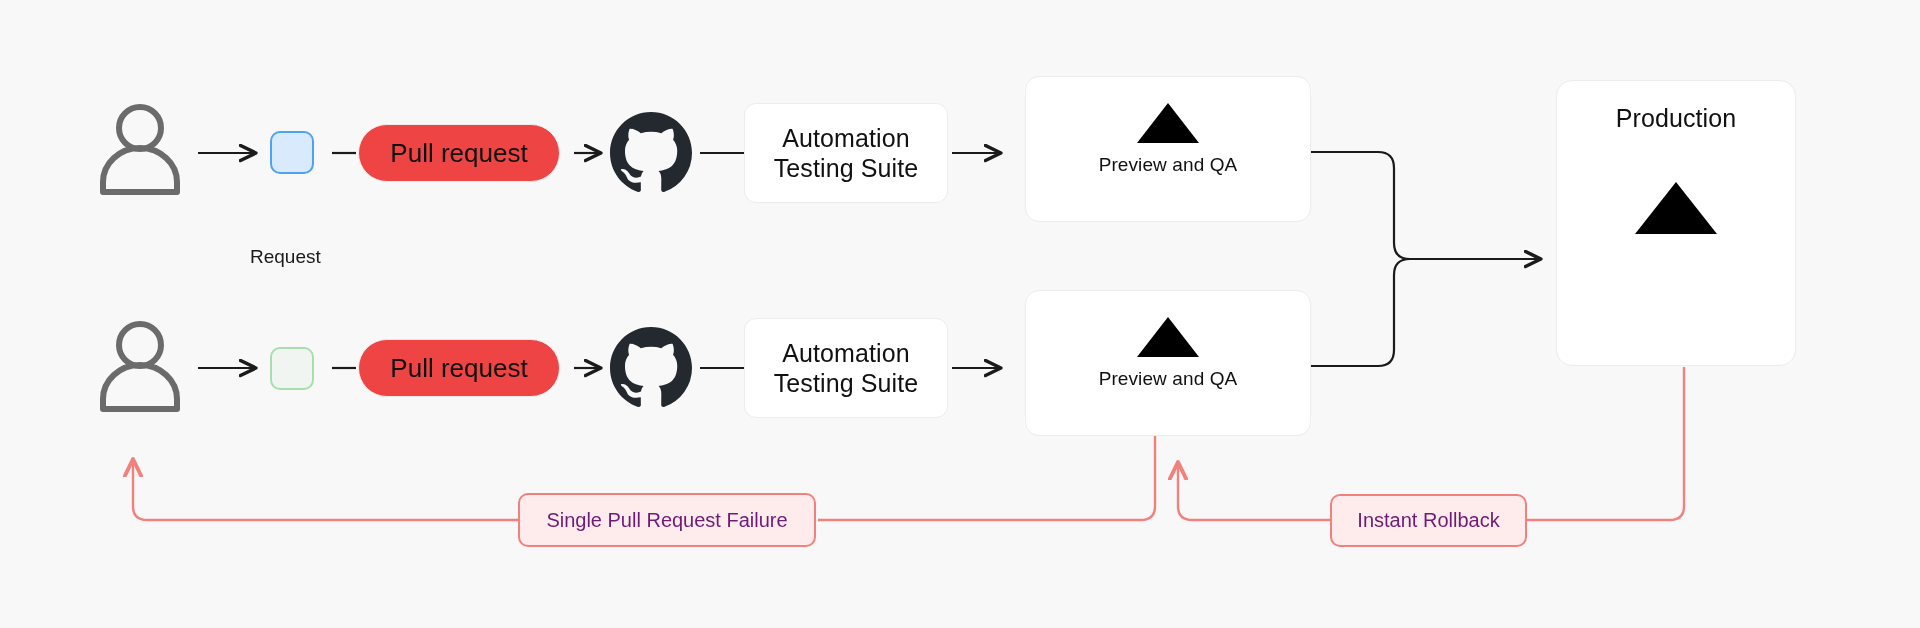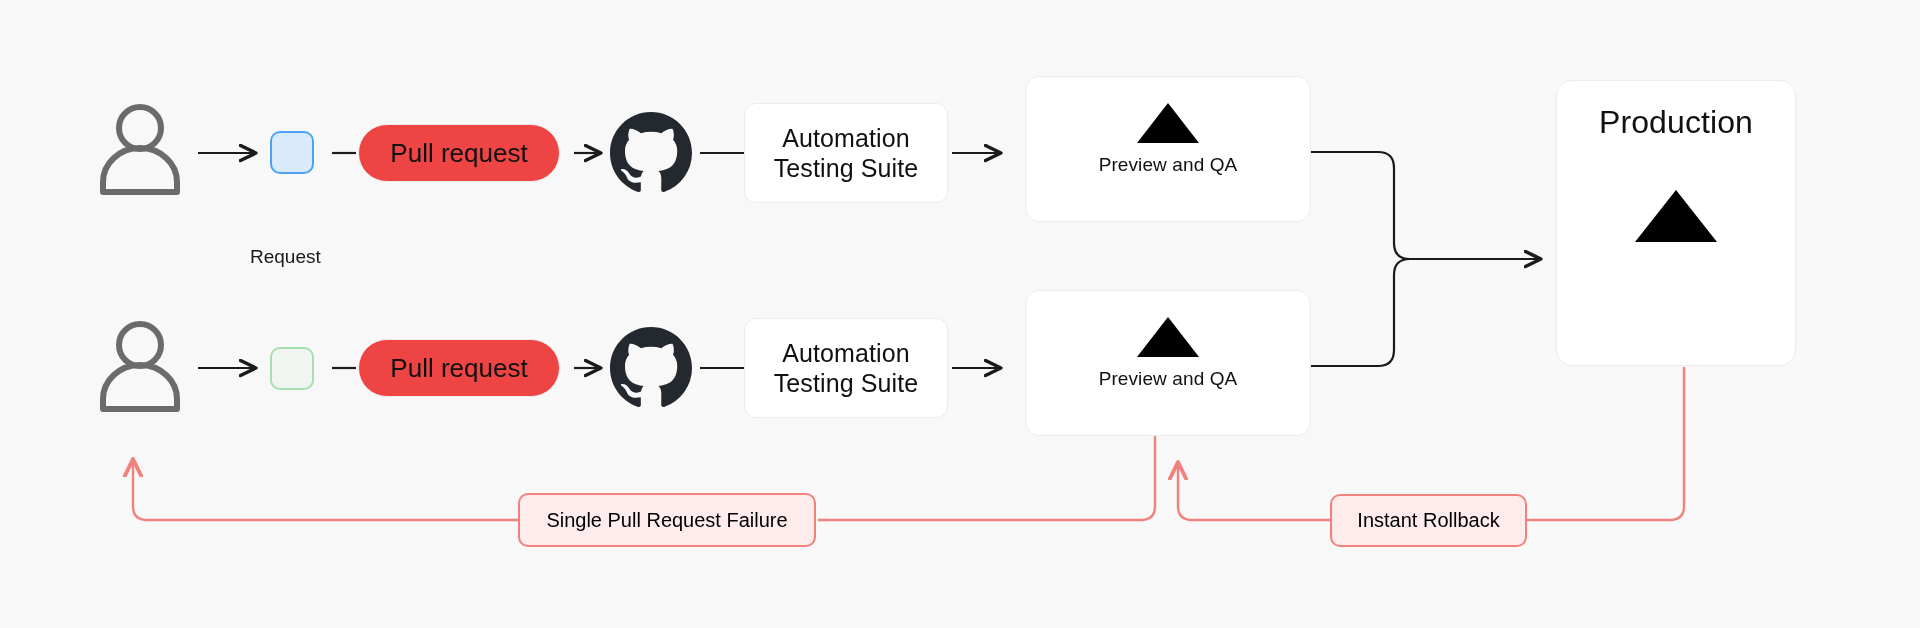--- a/index.html
+++ b/index.html
@@ -83,21 +83,21 @@
 
   .red-pill {
     background: #fdeceb;
     border: 2px solid #f0817c;
     border-radius: 10px;
     box-sizing: border-box;
     display: flex;
     align-items: center;
     justify-content: center;
     font-size: 20px;
-    color: #000000;
+    color: #701a75;
   }
 
   
   .chip {
     width: 44px;
     height: 43px;
     border-radius: 10px;
     box-sizing: border-box;
   }
   .chip-blue { background: #d8eafb; border: 2px solid #4da3f2; }
@@ -228,21 +228,21 @@
     <div class="card-label">Automation
 Testing Suite</div>
   </div>
 
   <div class="abs card preview-box" style="left:1025px; top:290px;">
     <div class="tri"></div>
     <div class="card-label">Preview and QA</div>
   </div>
 
   <div class="abs card prod-box" style="left:1556px; top:80px;">
-    <div class="card-label" style="font-size:32px;">Production</div>
+    <div class="card-label" style="font-size:25px;">Production</div>
     <div class="tri tri-big" style="margin-top:48px;"></div>
   </div>
 
   <div class="abs red-pill" style="left:518px; top:493px; width:298px; height:54px;">
     <span>Single Pull Request Failure</span>
   </div>
 
   <div class="abs red-pill" style="left:1330px; top:494px; width:197px; height:53px;">
     <span>Instant Rollback</span>
   </div>

